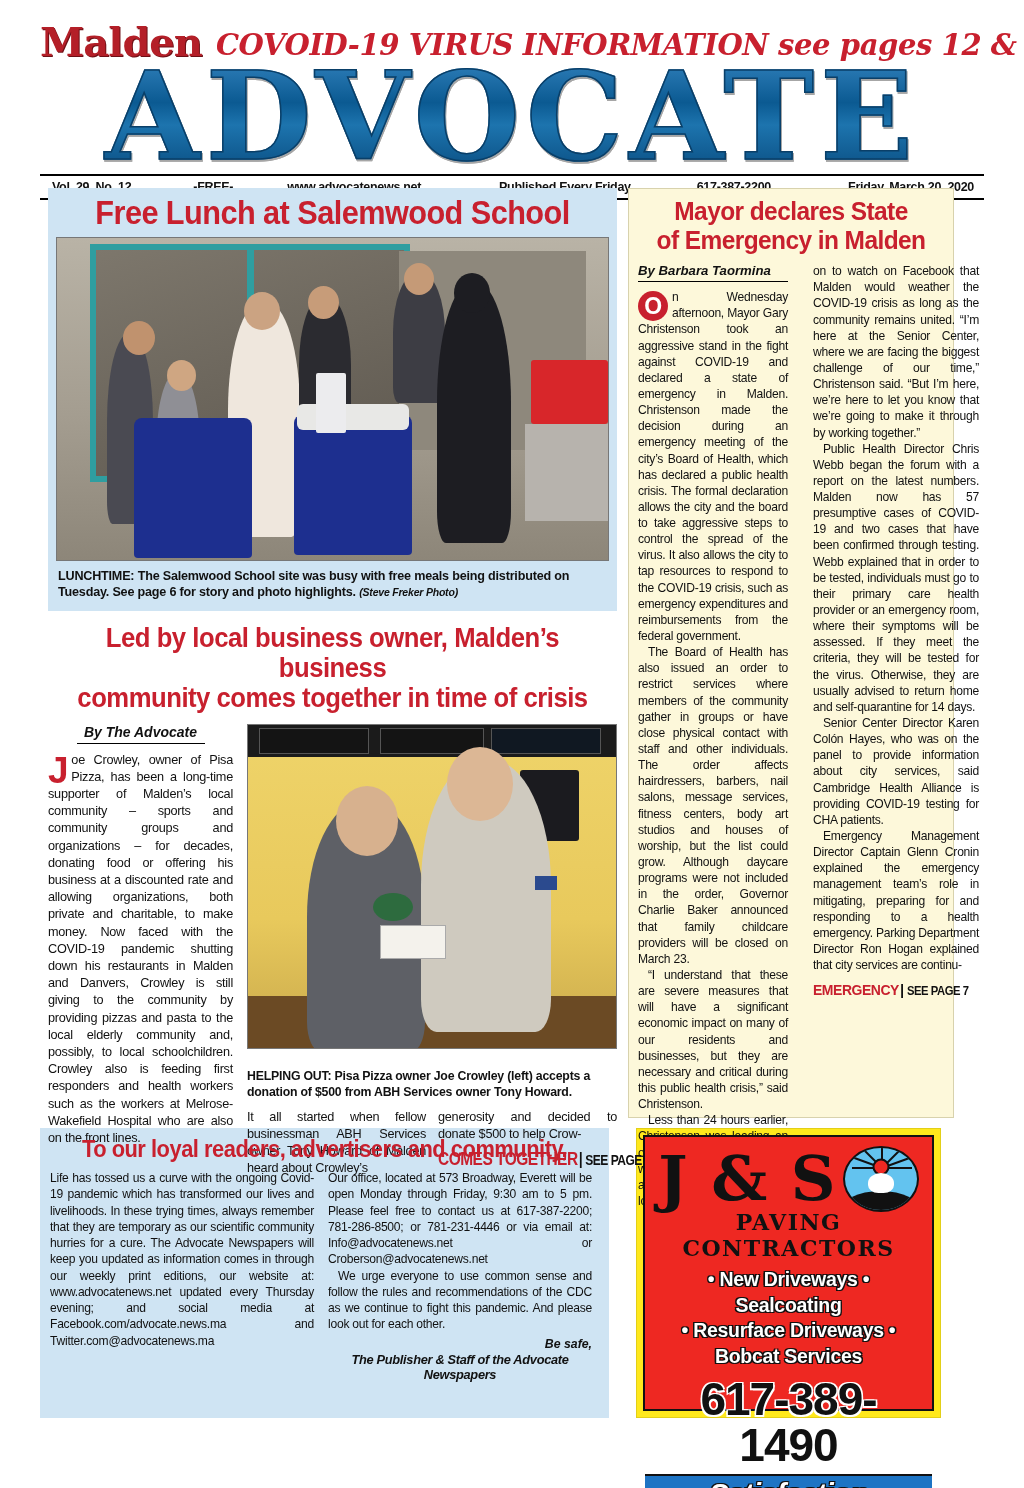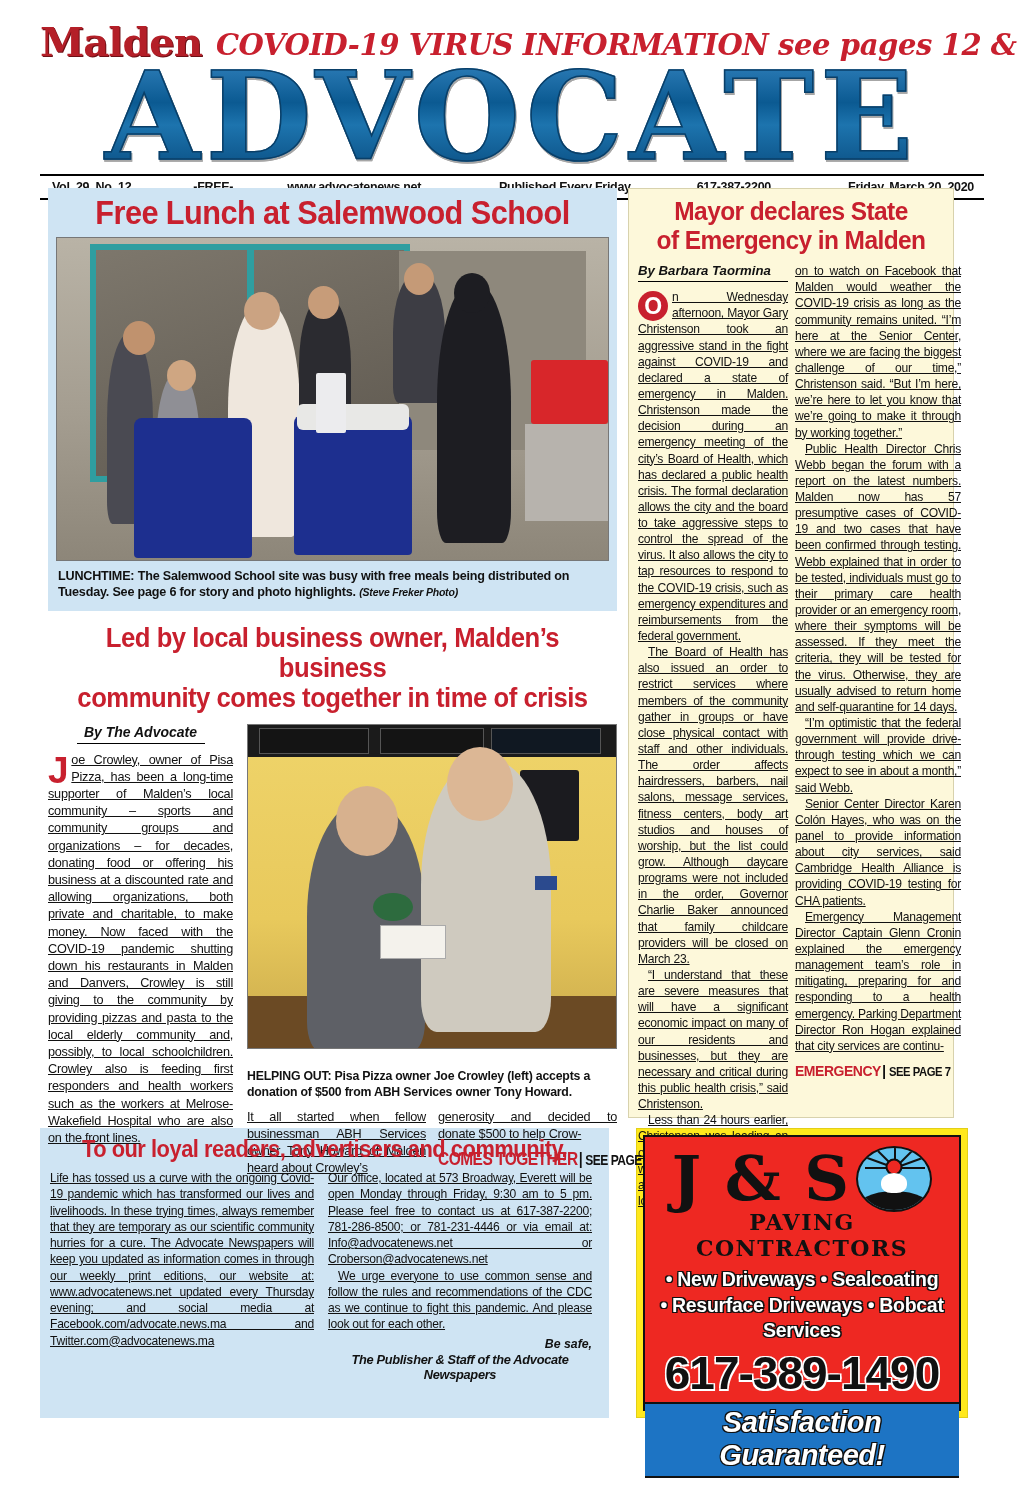--- a/index.html
+++ b/index.html
@@ -133,21 +133,21 @@
   .byline {
     text-align: center; font-weight: bold; font-style: italic;
     font-size: 14px; border-bottom: 1.5px solid #000;
     width: 128px; margin: 0 auto 8px auto; padding-bottom: 3px;
   }
   .bodytext {
     font-size: 12.7px; line-height: 1.355;
     text-align: justify; letter-spacing: -0.25px;
     -webkit-hyphens: none; hyphens: none;
   }
-  .bodytext p { margin: 0; text-indent: 10px; text-decoration: underline; }
+  .bodytext p { margin: 0; text-indent: 10px; }
   .bodytext p.first { text-indent: 0; }
   .dropcap {
     float: left; font-family: "Liberation Sans", sans-serif;
     font-weight: bold; font-size: 37px; line-height: 0.82;
     color: #c8202e; padding: 2px 3px 0 0; margin-top: 2px;
   }
   .pizza-photo {
     width: 100%; height: 325px; border: 1px solid #777;
     position: relative; overflow: hidden; background: #d9c47a;
   }
@@ -167,21 +167,21 @@
     font-family: "Liberation Sans", sans-serif; font-weight: bold;
     font-size: 25.5px; color: #c8202e; text-align: center;
     line-height: 1.12; letter-spacing: -0.6px; margin-bottom: 9px;
     transform: scaleX(0.96); transform-origin: center;
   }
   .mayor-byline {
     font-weight: bold; font-style: italic; font-size: 13.2px;
     border-bottom: 1.4px solid #000; width: 150px;
     padding-bottom: 3px; margin-bottom: 7px;
   }
-  .mayor-cols { display: flex; gap: 7px; }
+  .mayor-cols { display: flex; gap: 25px; }
   .mcol { width: 166px; }
   .mayor-cols .bodytext { font-size: 12.1px; line-height: 1.335; }
   .dropcap-o {
     float: left; width: 30px; height: 30px; border-radius: 50%;
     background: #c8202e; color: #fff; font-family: "Liberation Sans", sans-serif;
     font-weight: bold; font-size: 23px; line-height: 30px; text-align: center;
     margin: 2px 4px 0 0;
   }
   .emergency-jump {
     font-family: "Liberation Sans", sans-serif; font-weight: bold;
@@ -203,21 +203,21 @@
     transform: scaleX(0.95); transform-origin: center; white-space: nowrap;
   }
   .readers-cols { display: flex; gap: 14px; }
   .readers-cols > div { width: 264px; }
   .readers-cols .bodytext { font-size: 12.1px; line-height: 1.345; }
   .signoff { text-align: right; font-weight: bold; font-style: italic; font-size: 12.3px; margin-top: 4px; }
   .signoff2 { text-align: center; font-weight: bold; font-style: italic; font-size: 12.8px; margin-top: 1px; letter-spacing: -0.3px; }
 
   
   .ad-outer {
-    width: 332px; background: #ffe81c; padding: 6px;
+    width: 305px; background: #ffe81c; padding: 6px;
     border: 1px solid #e2cf18;
   }
   .ad-inner {
     background: #ee2822; border: 2px solid #111; height: 100%;
     padding: 6px 8px 0 8px; position: relative;
   }
   .ad-logo-row { display: flex; align-items: center; justify-content: center; gap: 6px; height: 72px; }
   .js-text {
     font-family: "DejaVu Serif", serif; font-weight: bold;
     font-size: 62px; color: #111; line-height: 1;
@@ -415,21 +415,20 @@
             <p class="first"><span class="dropcap-o">O</span><span>n Wednesday afternoon, Mayor Gary Christenson took an aggressive stand in the fight against COVID-19 and declared a state of emergency in Malden. Christenson made the decision during an emergency meeting of the city’s Board of Health, which has declared a public health crisis. The formal declaration allows the city and the board to take aggressive steps to control the spread of the virus. It also allows the city to tap resources to respond to the COVID-19 crisis, such as emergency expenditures and reimbursements from the federal government.</span></p>
             <p>The Board of Health has also issued an order to restrict services where members of the community gather in groups or have close physical contact with staff and other individuals. The order affects hairdressers, barbers, nail salons, message services, fitness centers, body art studios and houses of worship, but the list could grow. Although daycare programs were not included in the order, Governor Charlie Baker announced that family childcare providers will be closed on March 23.</p>
             <p>“I understand that these are severe measures that will have a significant economic impact on many of our residents and businesses, but they are necessary and critical during this public health crisis,” said Christenson.</p>
             <p>Less than 24 hours earlier, Christenson was leading an online forum on COVID-19 with a panel of city leaders and assuring viewers who logged</p>
           </div>
         </div>
         <div class="mcol">
           <div class="bodytext">
             <p class="first">on to watch on Facebook that Malden would weather the COVID-19 crisis as long as the community remains united. “I’m here at the Senior Center, where we are facing the biggest challenge of our time,” Christenson said. “But I’m here, we’re here to let you know that we’re going to make it through by working together.”</p>
             <p>Public Health Director Chris Webb began the forum with a report on the latest numbers. Malden now has 57 presumptive cases of COVID-19 and two cases that have been confirmed through testing. Webb explained that in order to be tested, individuals must go to their primary care health provider or an emergency room, where their symptoms will be assessed. If they meet the criteria, they will be tested for the virus. Otherwise, they are usually advised to return home and self-quarantine for 14 days.</p>
-            <p>“I’m optimistic that the federal government will provide drive-through testing which we can expect to see in about a month,” said Webb.</p>
             <p>Senior Center Director Karen Colón Hayes, who was on the panel to provide information about city services, said Cambridge Health Alliance is providing COVID-19 testing for CHA patients.</p>
             <p>Emergency Management Director Captain Glenn Cronin explained the emergency management team’s role in mitigating, preparing for and responding to a health emergency. Parking Department Director Ron Hogan explained that city services are continu-</p>
           </div>
           <div class="emergency-jump">
             <span>EMERGENCY</span><span class="pg">SEE PAGE 7</span>
           </div>
         </div>
       </div>
     </div>
   </div>

